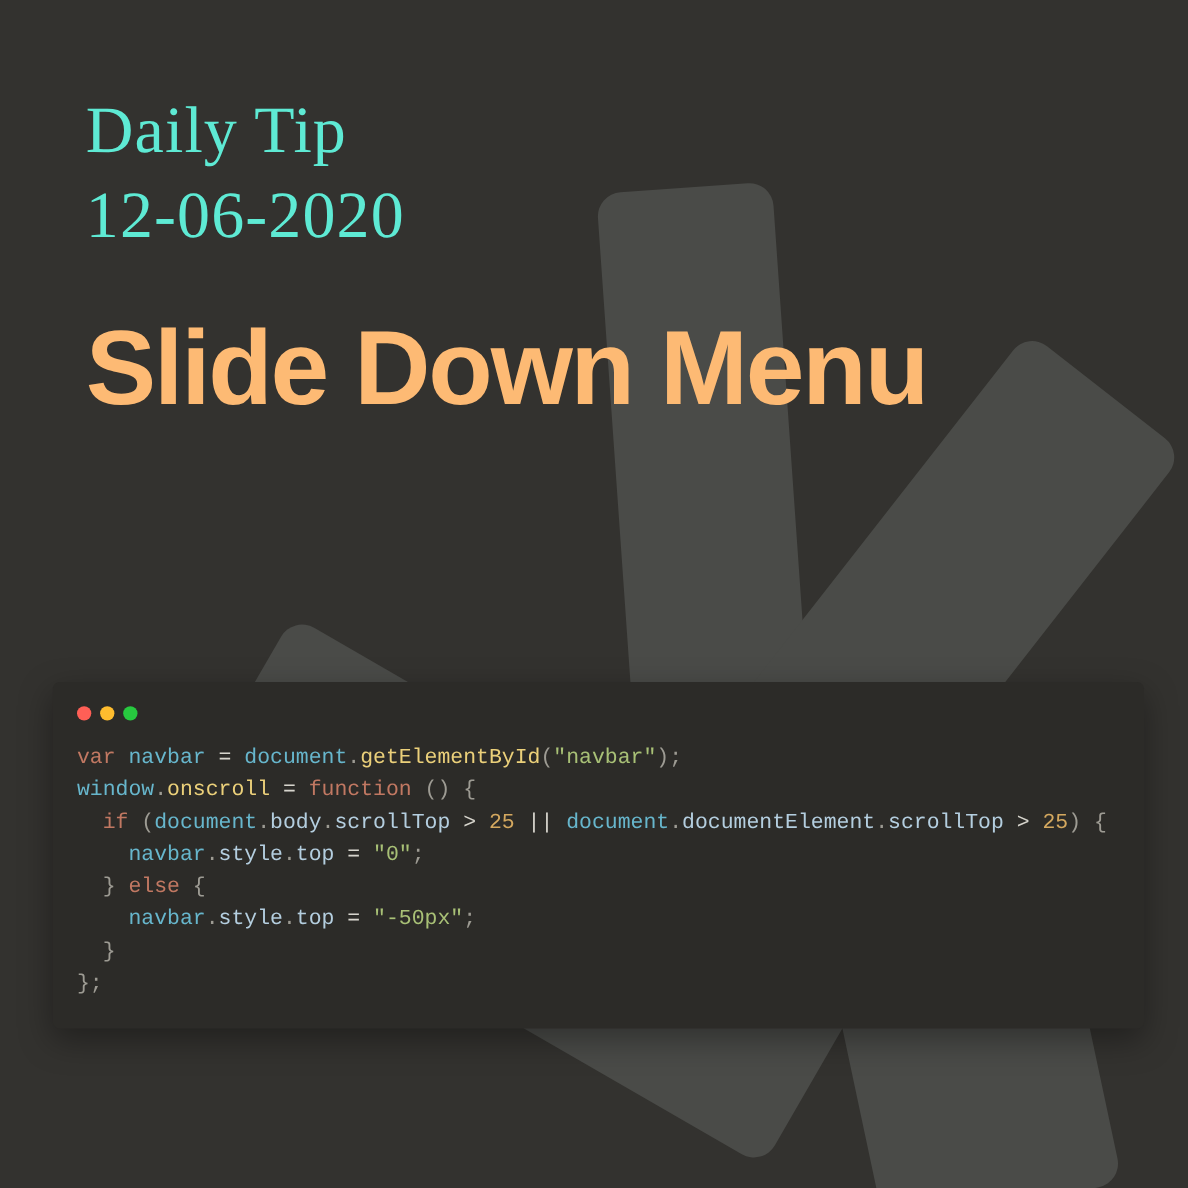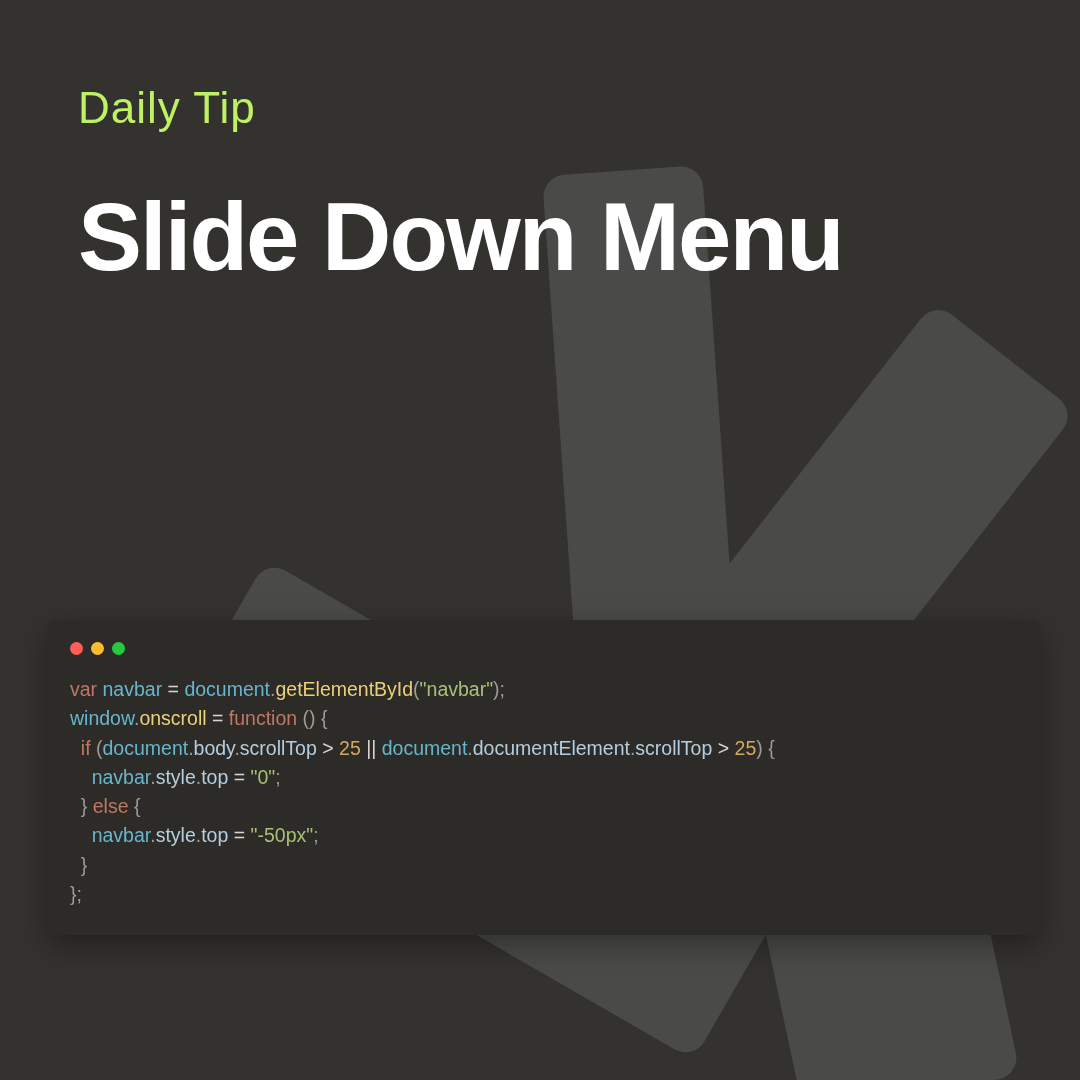--- a/index.html
+++ b/index.html
@@ -23,52 +23,52 @@
 }
 .s1{width:160px;height:520px;left:560px;top:170px;transform:rotate(-4deg)}
 .s2{width:180px;height:440px;left:780px;top:310px;transform:rotate(38deg)}
 .s3{width:620px;height:220px;left:170px;top:700px;transform:rotate(30deg)}
 .s4{width:220px;height:220px;left:780px;top:880px;transform:rotate(-12deg)}
 .header{
   position:relative;
   padding:80px 78px 0;
 }
 .subtitle{
-  font-family:Liberation Sans, sans-serif;
-  font-size:44px;
+  font-family:Liberation Serif, serif;
+  font-size:60px;
   line-height:1.28;
-  color:#bef264;
+  color:#5eead4;
   letter-spacing:1px;
   font-weight:400;
 }
 .title{
   margin-top:48px;
   font-size:96px;
   line-height:1.1;
   font-weight:600;
-  color:#ffffff;
+  color:#fdba74;
   letter-spacing:-2px;
 }
 .code-card{
   position:absolute;
   left:48px;
   top:620px;
   width:992px;
   background:#2c2b28;
   border-radius:6px;
   padding:22px 22px 26px;
   box-shadow:0 10px 30px rgba(0,0,0,.35);
 }
 .dots{display:flex;gap:8px;margin-bottom:20px}
 .dot{width:13px;height:13px;border-radius:50%}
 .dr{background:#ff5f56}
 .dy{background:#ffbd2e}
 .dg{background:#27c93f}
 pre{
-  font-family:Liberation Sans, sans-serif;
+  font-family:Liberation Mono, monospace;
   font-size:19.5px;
   line-height:1.5;
   color:#d7d5cd;
   white-space:pre-wrap;
   word-break:break-all;
 }
 .kw{color:#c17862}
 .id{color:#67b6cc}
 .acc{color:#b4cedf}
 .fn{color:#ebd07a}
@@ -83,20 +83,21 @@
 <div class="bg-shapes">
   <div class="shape s1"></div>
   <div class="shape s2"></div>
   <div class="shape s3"></div>
   <div class="shape s4"></div>
 </div>
 
 <div class="header">
   <div class="subtitle">
     <span>Daily Tip</span><br>
+    <span>12-06-2020</span>
   </div>
   <div class="title">
     <span>Slide Down Menu</span><br>
   </div>
 </div>
 
 <div class="code-card">
   <div class="dots">
     <div class="dot dr"></div>
     <div class="dot dy"></div>

